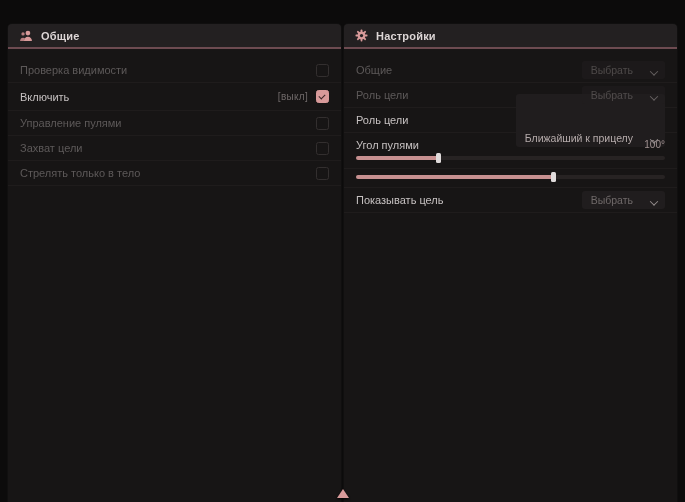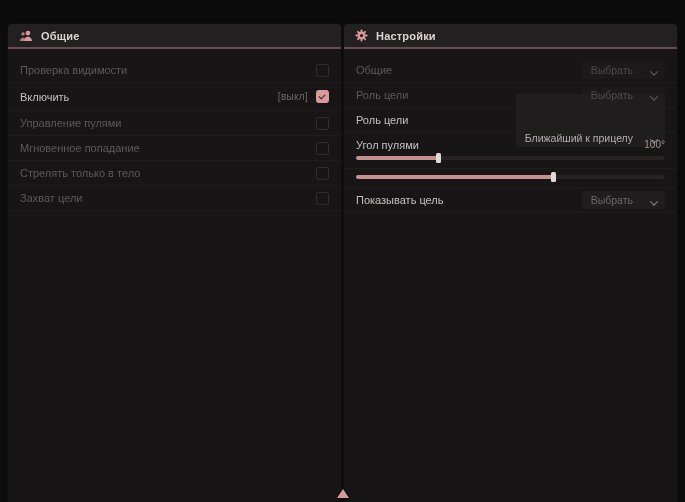--- a/index.html
+++ b/index.html
@@ -110,36 +110,30 @@
       </span>
     </div>
 
     <div class="row dim dimcb">
       <span class="lbl">Управление пулями</span>
       <span class="rightside">
           <span class="cb"></span>
         </span>
     </div>
 
-    <div class="row dim dimcb">
-      <span class="lbl">Мгновенное попадание</span>
+
+    <div class="row dim dimcb">
+      <span class="lbl">Захват цели</span>
       <span class="rightside">
           <span class="cb"></span>
         </span>
     </div>
 
     <div class="row dim dimcb">
       <span class="lbl">Стрелять только в тело</span>
-      <span class="rightside">
-          <span class="cb"></span>
-        </span>
-    </div>
-
-    <div class="row dim dimcb">
-      <span class="lbl">Захват цели</span>
       <span class="rightside">
           <span class="cb"></span>
         </span>
     </div>
 
   </div>
 </div>
 
 <div class="panel right">
   <div class="phead">

